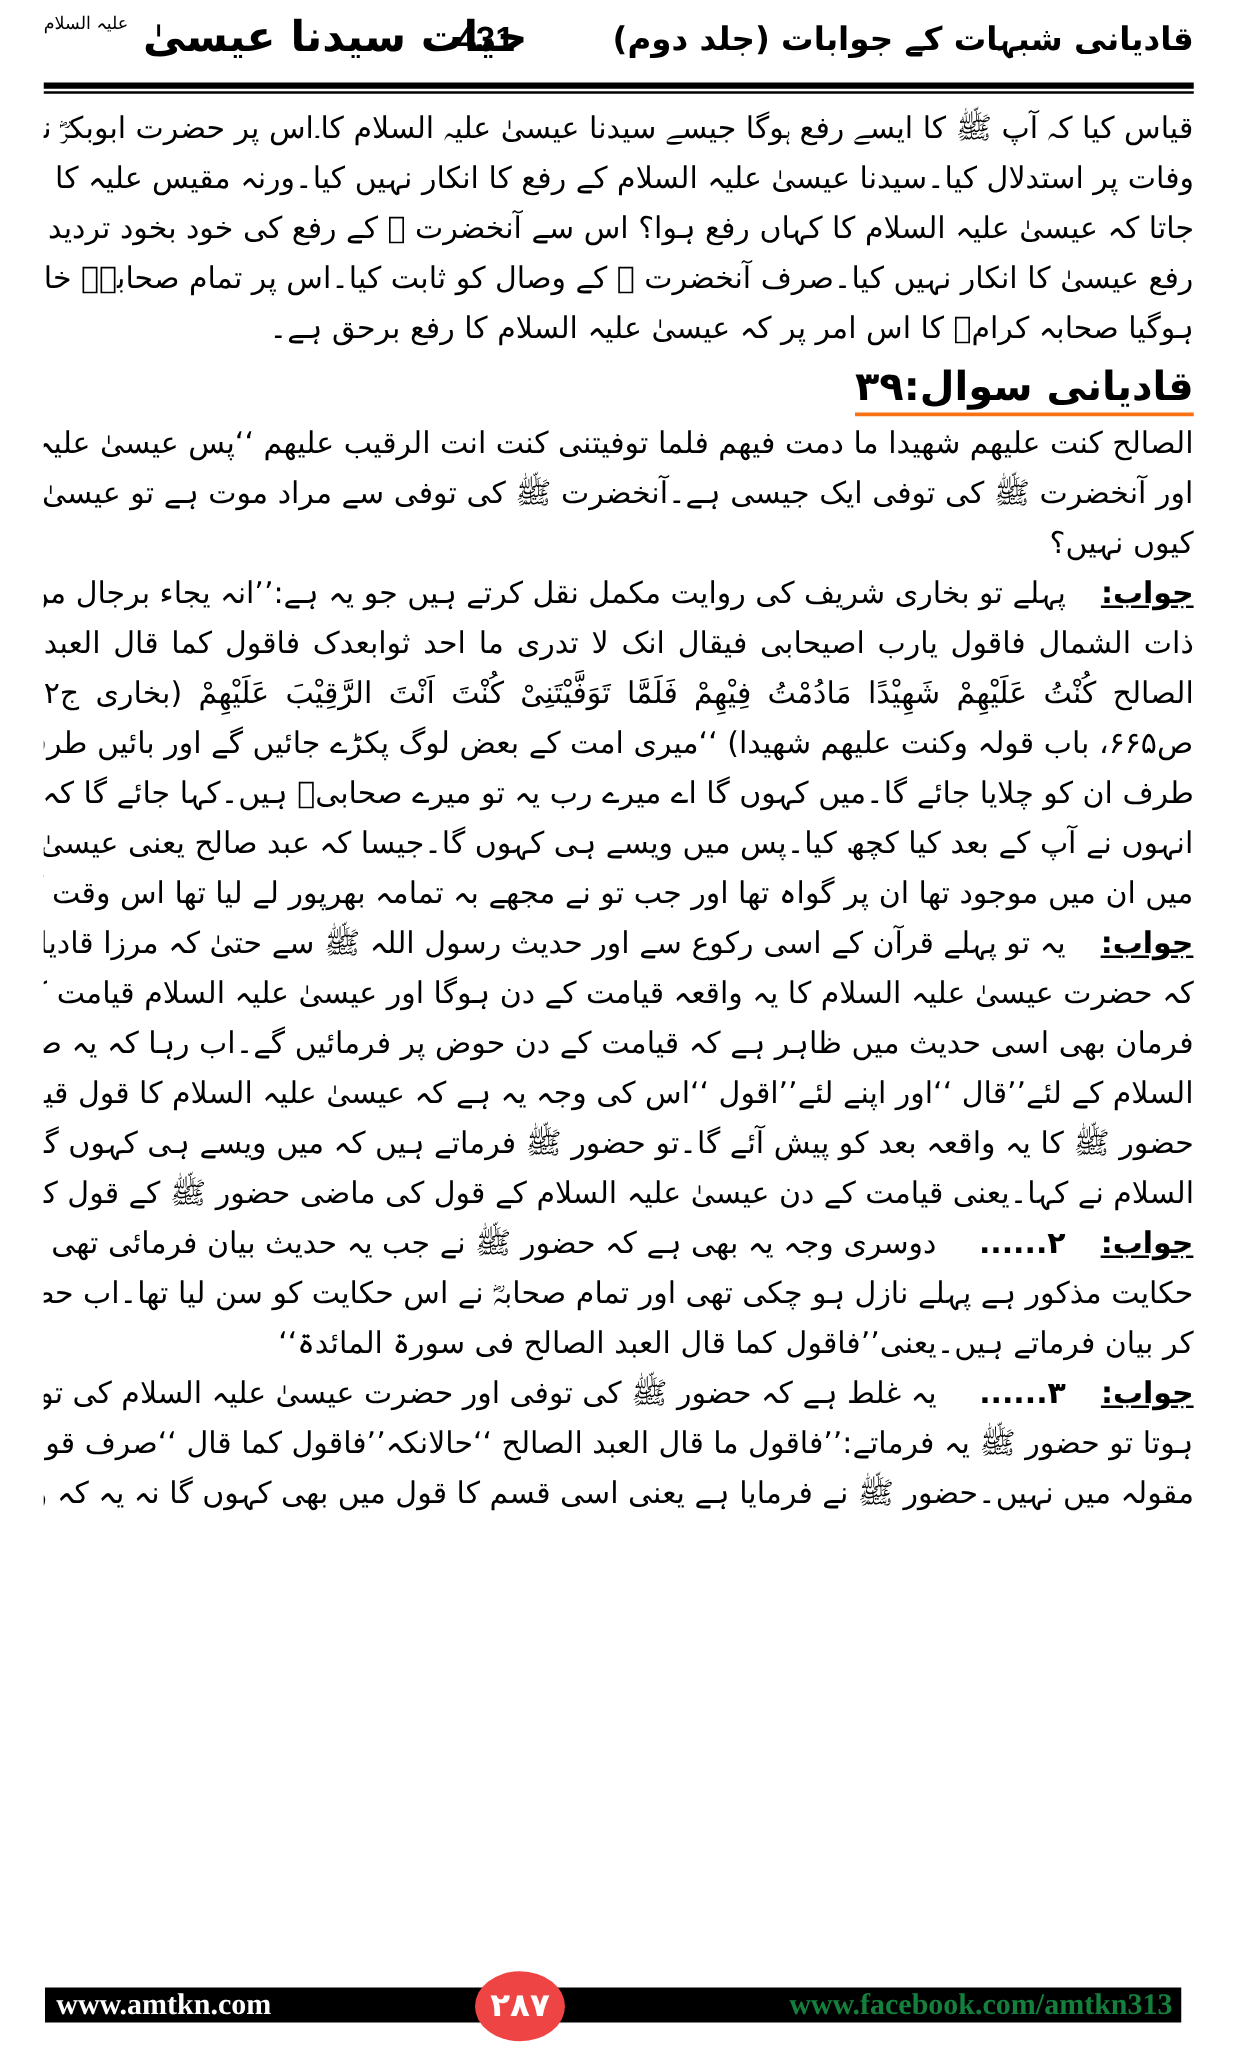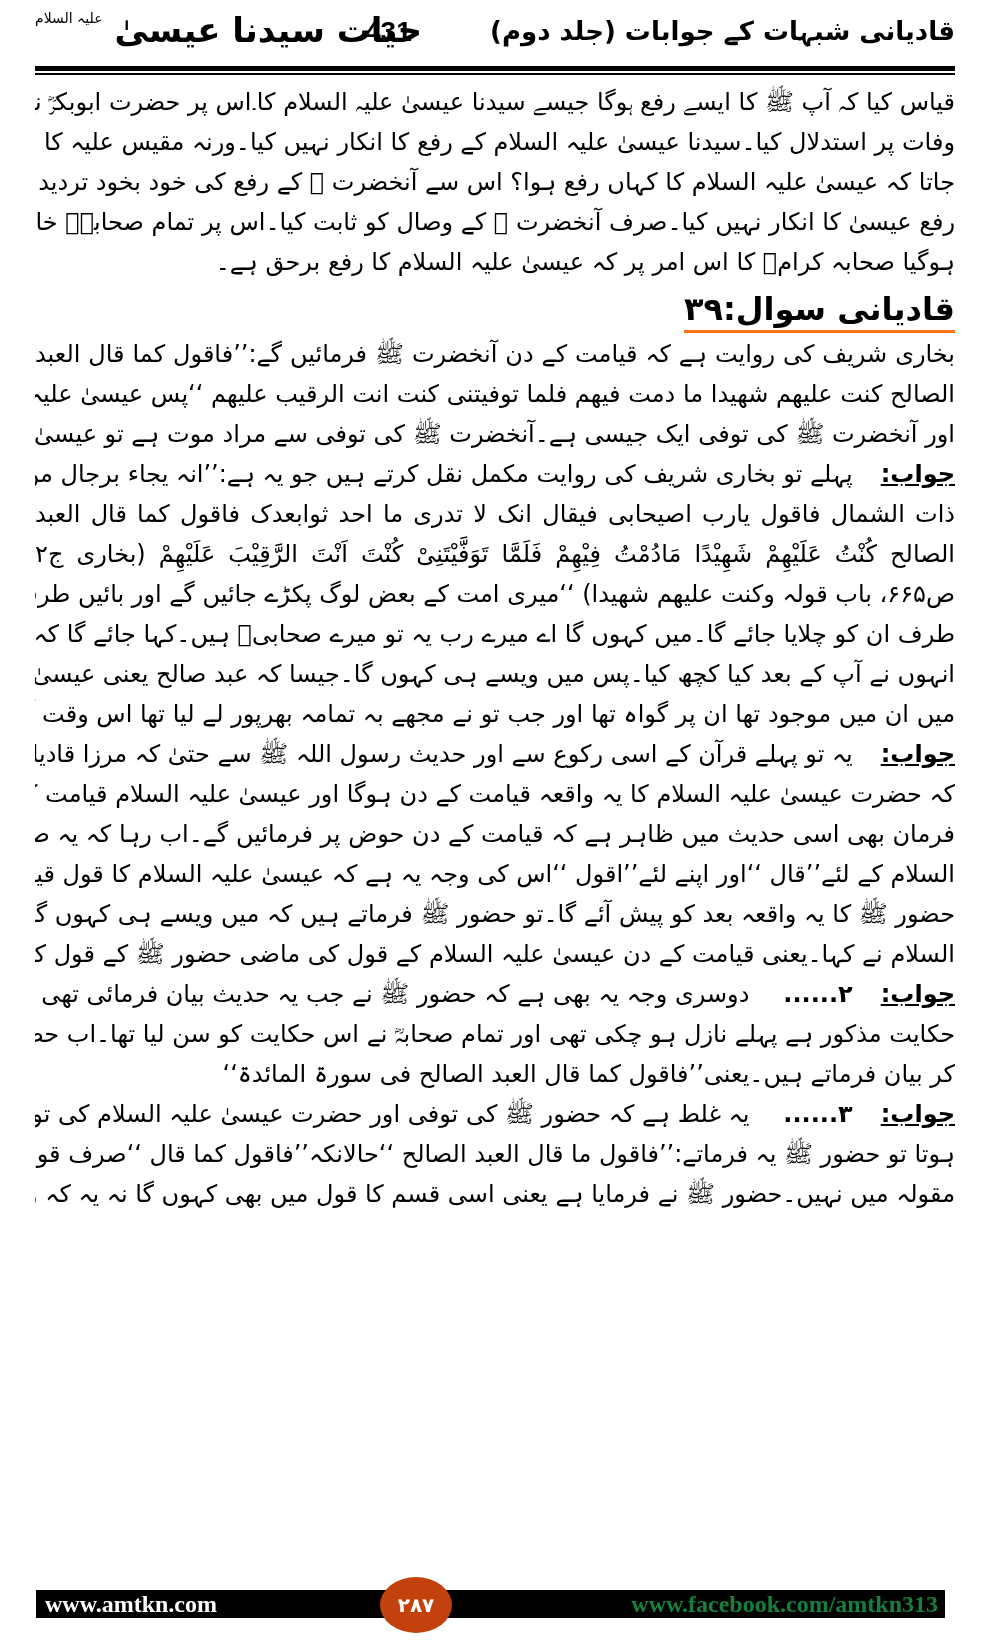--- a/index.html
+++ b/index.html
@@ -16,21 +16,21 @@
   .line { display: block; height: 40px; white-space: nowrap; overflow: hidden; text-align-last: justify; text-align: justify; }
   .line.last { text-align-last: right; }
   .heading { display: block; height: 50px; line-height: 50px; margin-top: 2px; }
   .heading span { font-size: 32px; font-weight: 900; border-bottom: 3px solid #f97316; padding-bottom: 2px; }
   .label { text-decoration: underline; font-weight: bold; margin-left: 28px; }
   .num { margin-left: 34px; font-weight: bold; }
   .honor { font-size: 10px; vertical-align: super; }
   .footer-bar { position: absolute; left: 36px; top: 1590px; width: 909px; height: 28px; background: #000; }
   .footer-left { position: absolute; left: 45px; top: 1589px; color: #fff; font-family: "Liberation Serif", serif; font-weight: bold; font-size: 24px; line-height: 30px; }
   .footer-right { position: absolute; right: 52px; top: 1589px; color: #15803d; font-family: "Liberation Serif", serif; font-weight: bold; font-size: 24px; line-height: 30px; }
-  .footer-badge { position: absolute; left: 380px; top: 1577px; width: 72px; height: 56px; border-radius: 50%; background: #c2410c; color: #fff; text-align: center; line-height: 56px; font-size: 20px; font-weight: bold; }
+  .footer-badge { position: absolute; left: 380px; top: 1577px; width: 72px; height: 56px; border-radius: 50%; background: #ef4444; color: #fff; text-align: center; line-height: 56px; font-size: 26px; font-weight: bold; }
 </style>
 </head>
 <body>
 
 <div class="header">
   <div class="hdr-sub">قادیانی شبہات کے جوابات (جلد دوم)</div>
   <div class="hdr-num">431</div>
   <div class="hdr-title">
     <span>حیات سیدنا عیسیٰ</span>
     <span class="honor">علیہ السلام</span>
@@ -46,23 +46,23 @@
     <span class="line">جاتا کہ عیسیٰ علیہ السلام کا کہاں رفع ہوا؟ اس سے آنخضرت ﷺ کے رفع کی خود بخود تردید ہو جاتی۔سیدنا ابوبکرؓ نے</span>
     <span class="line">رفع عیسیٰ کا انکار نہیں کیا۔صرف آنخضرت ﷺ کے وصال کو ثابت کیا۔اس پر تمام صحابہؓ خاموش رہے۔گویا اجماع</span>
     <span class="line last">ہوگیا صحابہ کرامؓ کا اس امر پر کہ عیسیٰ علیہ السلام کا رفع برحق ہے۔</span>
   </div>
 
   <div class="heading">
     <span>قادیانی سوال:۳۹</span>
   </div>
 
   <div class="para">
-    <span class="line">بخاری شریف کی روایت ہے کہ قیامت کے دن آنخضرت ﷺ فرمائیں گے:’’فاقول کما قال العبد</span>
     <span class="line">الصالح کنت علیھم شھیدا ما دمت فیھم فلما توفیتنی کنت انت الرقیب علیھم ‘‘پس عیسیٰ علیہ السلام</span>
     <span class="line">اور آنخضرت ﷺ کی توفی ایک جیسی ہے۔آنخضرت ﷺ کی توفی سے مراد موت ہے تو عیسیٰ علیہ السلام کی توفی موت</span>
+    <span class="line last">کیوں نہیں؟</span>
   </div>
 
   <div class="para">
     <span class="line"><span class="label">جواب:</span><span>پہلے تو بخاری شریف کی روایت مکمل نقل کرتے ہیں جو یہ ہے:’’انہ یجاء برجال من امتی فیوخذ بھم</span></span>
     <span class="line">ذات الشمال فاقول یارب اصیحابی فیقال انک لا تدری ما احد ثوابعدک فاقول کما قال العبد</span>
     <span class="line">الصالح کُنْتُ عَلَیْھِمْ شَھِیْدًا مَادُمْتُ فِیْھِمْ فَلَمَّا تَوَفَّیْتَنِیْ کُنْتَ اَنْتَ الرَّقِیْبَ عَلَیْھِمْ (بخاری ج۲</span>
     <span class="line">ص۶۶۵، باب قولہ وکنت علیھم شھیدا) ‘‘میری امت کے بعض لوگ پکڑے جائیں گے اور بائیں طرف یعنی جہنم کی</span>
     <span class="line">طرف ان کو چلایا جائے گا۔میں کہوں گا اے میرے رب یہ تو میرے صحابیؓ ہیں۔کہا جائے گا کہ آپ کو اس کا علم نہیں کہ</span>
     <span class="line">انہوں نے آپ کے بعد کیا کچھ کیا۔پس میں ویسے ہی کہوں گا۔جیسا کہ عبد صالح یعنی عیسیٰ علیہ السلام نے کہا کہ جب تک</span>
     <span class="line last">میں ان میں موجود تھا ان پر گواہ تھا اور جب تو نے مجھے بہ تمامہ بھرپور لے لیا تھا اس وقت آپ نگہبان تھے۔</span>

